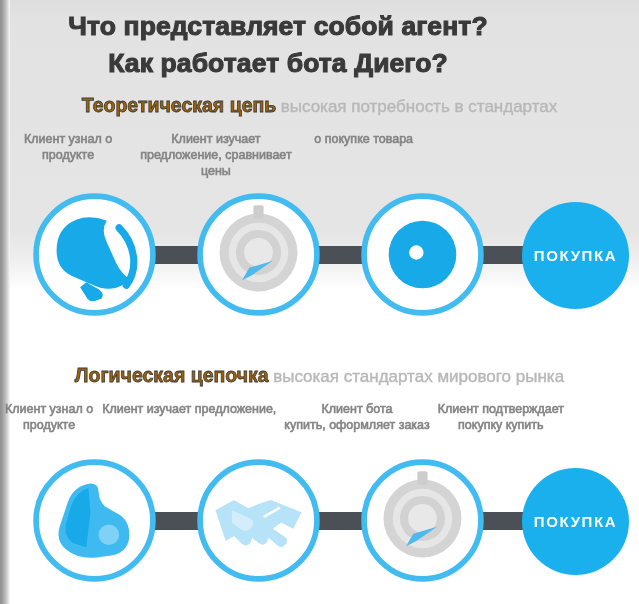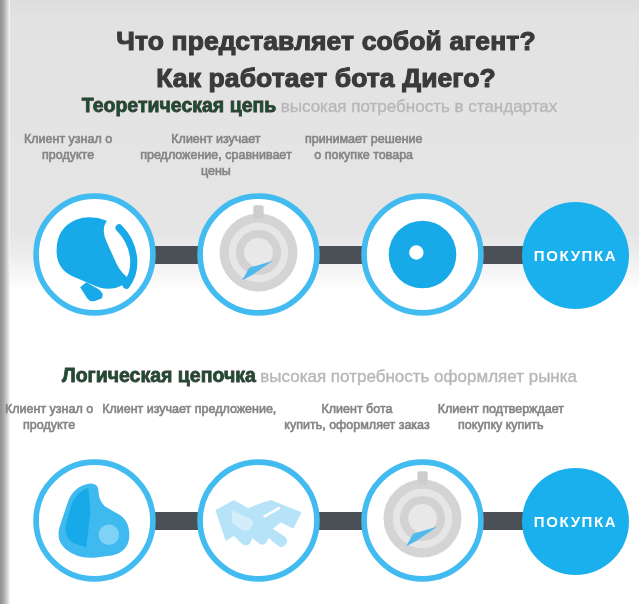--- a/index.html
+++ b/index.html
@@ -1,22 +1,22 @@
 <!DOCTYPE html>
 <html><head>
 <meta charset="utf-8">
 <style>
 html,body{margin:0;padding:0;background:#fff;}
 body{width:639px;height:604px;overflow:hidden;font-family:"Liberation Sans",sans-serif;-webkit-font-smoothing:antialiased;}
 .page{position:relative;width:639px;height:604px;overflow:hidden;background:#fff;}
 .band-top{position:absolute;left:0;top:0;width:639px;height:290px;background:linear-gradient(to bottom,#dddddd 0%,#e2e2e2 6%,#e4e4e4 50%,#e5e5e5 80%,#ededed 88%,#f7f7f7 95%,#ffffff 100%);}
 .edge-left{position:absolute;left:0;top:0;width:10px;height:604px;background:linear-gradient(to right,#909090 0%,#9b9b9b 22%,#c0c0c0 58%,#e8e8e8 88%,#f8f8f8 100%);}
-.title{position:absolute;left:0;top:23px;width:556px;text-align:center;font-size:26.5px;font-weight:bold;color:#3a3a3a;letter-spacing:.1px;line-height:37px;margin-left:48px;-webkit-text-stroke:1.1px #3a3a3a;}
+.title{position:absolute;left:0;top:8px;width:556px;text-align:center;font-size:26.5px;font-weight:bold;color:#3a3a3a;letter-spacing:.1px;line-height:37px;-webkit-text-stroke:1.1px #3a3a3a;}
 .sec{position:absolute;width:639px;text-align:center;}
-.sec .b{font-weight:bold;color:#14532d;font-size:19.5px;-webkit-text-stroke:0.8px #3a3a3a;}
+.sec .b{font-weight:bold;color:#a16207;font-size:19.5px;-webkit-text-stroke:0.8px #3a3a3a;}
 .sec .l{color:#b8b8b8;font-size:17px;-webkit-text-stroke:0.4px #b8b8b8;}
 .caps{position:absolute;width:568px;display:flex;}
 .cap{flex:1;text-align:center;color:#848484;font-size:12.5px;line-height:16px;padding:0 4px;box-sizing:border-box;white-space:nowrap;-webkit-text-stroke:0.6px #848484;}
 .row{position:absolute;left:16px;width:639px;height:120px;}
 .conn{position:absolute;height:18px;background:#4b5056;top:53px;}
 .circ{position:absolute;width:123px;height:123px;top:0;}
 .circ svg{position:absolute;left:0;top:0;}
 .ico{position:absolute;left:0;top:0;width:123px;height:123px;}
 .circ.solid{background:#1ab0ed;border-radius:50%;width:107px;height:107px;top:9px;display:flex;align-items:center;justify-content:center;}
 .solid-label{color:#fff;font-size:15px;font-weight:bold;letter-spacing:1.6px;}
@@ -40,21 +40,20 @@
     <div class="cap">
         <div>Клиент узнал о</div>
         <div>продукте</div>
       </div>
     <div class="cap">
         <div>Клиент изучает</div>
         <div>предложение, сравнивает</div>
         <div>цены</div>
       </div>
     <div class="cap">
-        <div>принимает решение</div>
         <div>о покупке товара</div>
       </div>
     <div class="cap"></div>
   </div>
   <div class="row" style="top:193px">
     <div class="conn" style="left:134px;width:50px"></div>
     <div class="conn" style="left:298px;width:49px"></div>
     <div class="conn" style="left:462px;width:48px"></div>
     <div class="circ" style="left:17px">
         <svg width="123" height="123" viewBox="0 0 120 120">
@@ -102,21 +101,21 @@
           </svg>
         </div>
       </div>
     <div class="circ solid" style="left:506px">
       <div class="solid-label">ПОКУПКА</div>
     </div>
   </div>
 
   <div class="sec" style="top:364px">
     <span class="b">Логическая цепочка</span>
-    <span class="l">высокая потребность оформляет рынка</span>
+    <span class="l">высокая стандартах мирового рынка</span>
   </div>
   <div class="caps" style="top:401px;height:52px;align-items:flex-start">
     <div class="cap">
         <div>Клиент узнал о</div>
         <div>продукте</div>
       </div>
     <div class="cap">
         <div>Клиент изучает предложение,</div>
       </div>
     <div class="cap">

